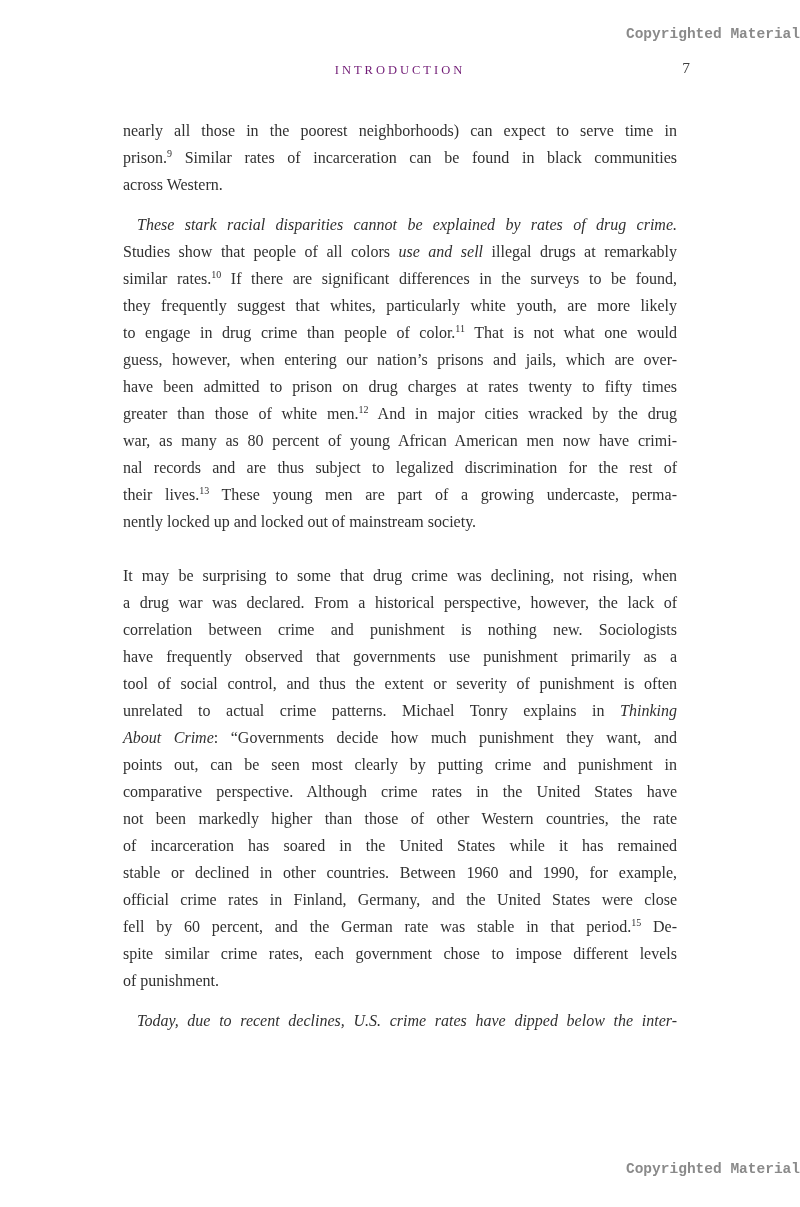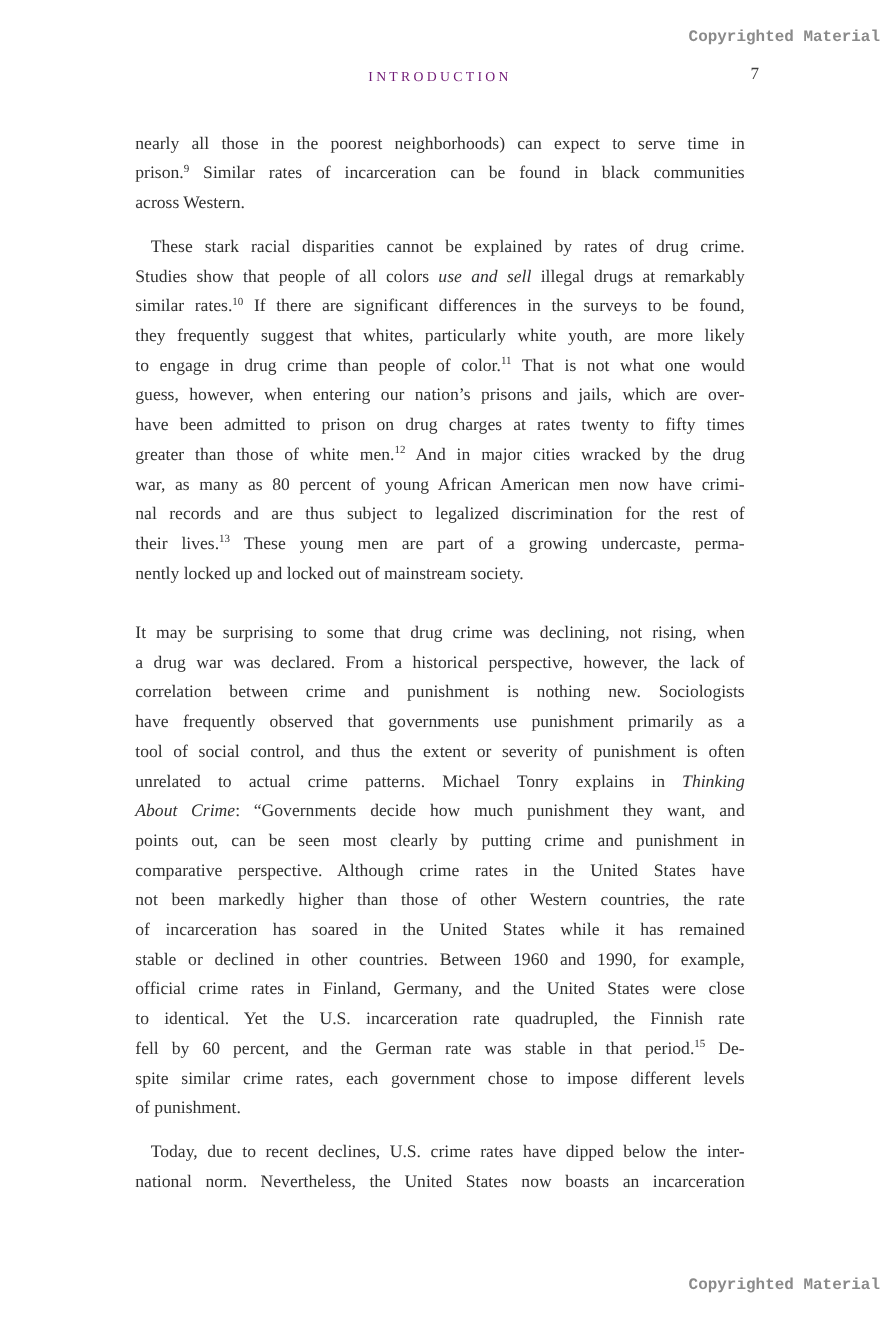--- a/index.html
+++ b/index.html
@@ -50,21 +50,21 @@
     line-height: 27px;
   }
   .para { margin: 13px; }
   .para.space-before { margin-top: 27px; }
   .line {
     text-align: justify;
     text-align-last: justify;
   }
   .line.last { text-align-last: left; }
   .para.justify-last .line.last { text-align-last: justify; }
-  .line.indent { text-indent: 14px; }
+  .line.indent { text-indent: 14px; font-style: italic; }
   .line i { }
   .line sup {
     font-size: 10px;
     line-height: 0;
     vertical-align: baseline;
     position: relative;
     top: -6px;
   }
 </style>
 </head>
@@ -101,24 +101,22 @@
         <div class="line">have frequently observed that governments use punishment primarily as a</div>
         <div class="line">tool of social control, and thus the extent or severity of punishment is often</div>
         <div class="line">unrelated to actual crime patterns. Michael Tonry explains in <i>Thinking</i></div>
         <div class="line"><i>About Crime</i>: “Governments decide how much punishment they want, and</div>
         <div class="line">points out, can be seen most clearly by putting crime and punishment in</div>
         <div class="line">comparative perspective. Although crime rates in the United States have</div>
         <div class="line">not been markedly higher than those of other Western countries, the rate</div>
         <div class="line">of incarceration has soared in the United States while it has remained</div>
         <div class="line">stable or declined in other countries. Between 1960 and 1990, for example,</div>
         <div class="line">official crime rates in Finland, Germany, and the United States were close</div>
-        <div class="line">to identical. Yet the U.S. incarceration rate quadrupled, the Finnish rate</div>
         <div class="line">fell by 60 percent, and the German rate was stable in that period.<sup>15</sup> De-</div>
         <div class="line">spite similar crime rates, each government chose to impose different levels</div>
         <div class="line last">of punishment.</div>
       </div>
       <div class="para justify-last">
         <div class="line indent">Today, due to recent declines, U.S. crime rates have dipped below the inter-</div>
-        <div class="line last">national norm. Nevertheless, the United States now boasts an incarceration</div>
       </div>
     </div>
   <div class="banner bottom">Copyrighted Material</div>
 </div>
 
 </body></html>

